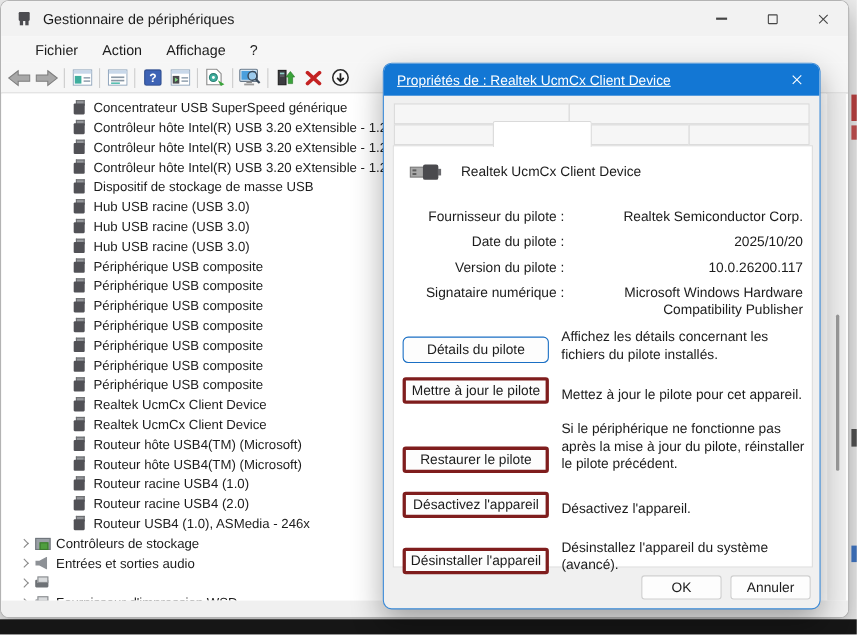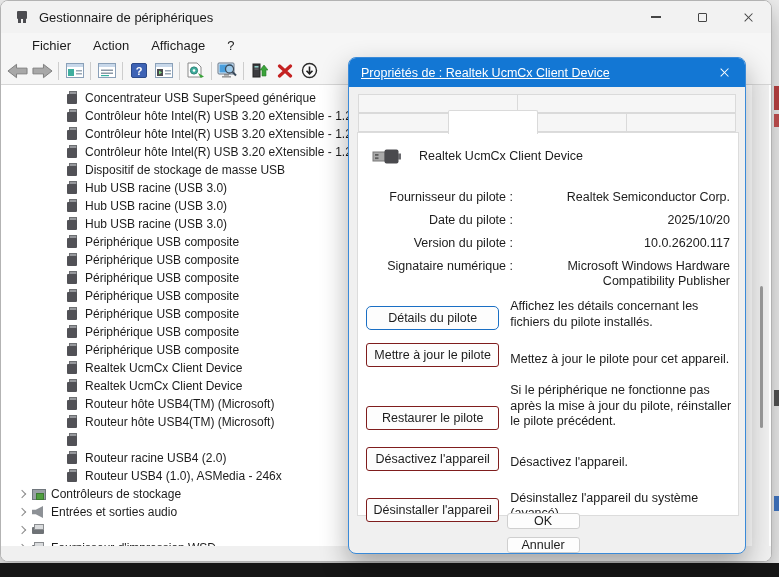--- a/index.html
+++ b/index.html
@@ -80,25 +80,25 @@
   .dev-head { position:absolute; top:12px; left:14px; display:flex; align-items:center; gap:17px; }
   .dev-name { font-size:12.5px; color:#1c1c1c; }
   .fields { position:absolute; top:57px; left:14px; right:8px;text-align:right; }
   .field-row { display:flex; margin-bottom:8px; font-size:12.5px; line-height:15px; color:#1c1c1c; }
   .f-label { width:141px; flex:0 0 auto; }
   .f-value { flex:1; }
   .actions { position:absolute; top:163px; left:8px; right:6px; }
   .action-row { display:flex; align-items:flex-end; margin-bottom:13px; }
   .action-row:nth-child(3), .action-row:nth-child(4) { margin-bottom:17px; }
   .abtn { width:137px; height:24px; font-size:12.5px; color:#1c1c1c; background:#fdfdfd;
-          border:1px solid #7f1d1d; border-radius:3px; font-family:inherit; }
+          border:3px solid #7f1d1d; border-radius:3px; font-family:inherit; }
   .action-row.focused .abtn { border:1.6px solid #1a6fc4; border-radius:5px; }
   .adesc { margin-left:11px; width:228px; font-size:12.5px; line-height:15.5px; color:#1c1c1c; padding-top:3px; }
   .dlg-footer { position:absolute; left:0; right:0; bottom:0; height:38px; display:flex; align-items:center;
-                justify-content:flex-end; gap:8px; padding-right:8px;flex-direction:column; }
+                justify-content:flex-end; gap:8px; padding-right:8px; }
   .fbtn { width:73px; height:22px; font-size:12.5px; color:#1c1c1c; background:#fdfdfd;
           border:1px solid #cfcfcf; border-radius:3px; font-family:inherit; }
 </style>
 </head>
 <body>
 
 <div class="stage">
 
   <div class="mainwin">
     <div class="titlebar">
@@ -308,20 +308,21 @@
           <span class="tlabel">Routeur hôte USB4(TM) (Microsoft)</span>
         </div>
         <div class="trow device">
           <span class="chev"></span>
           <span class="ticon icon-usb"></span>
           <span class="tlabel">Routeur hôte USB4(TM) (Microsoft)</span>
         </div>
         <div class="trow device">
           <span class="chev"></span>
           <span class="ticon icon-usb"></span>
+          <span class="tlabel">Routeur racine USB4 (1.0)</span>
         </div>
         <div class="trow device">
           <span class="chev"></span>
           <span class="ticon icon-usb"></span>
           <span class="tlabel">Routeur racine USB4 (2.0)</span>
         </div>
         <div class="trow device">
           <span class="chev"></span>
           <span class="ticon icon-usb"></span>
           <span class="tlabel">Routeur USB4 (1.0), ASMedia - 246x</span>

